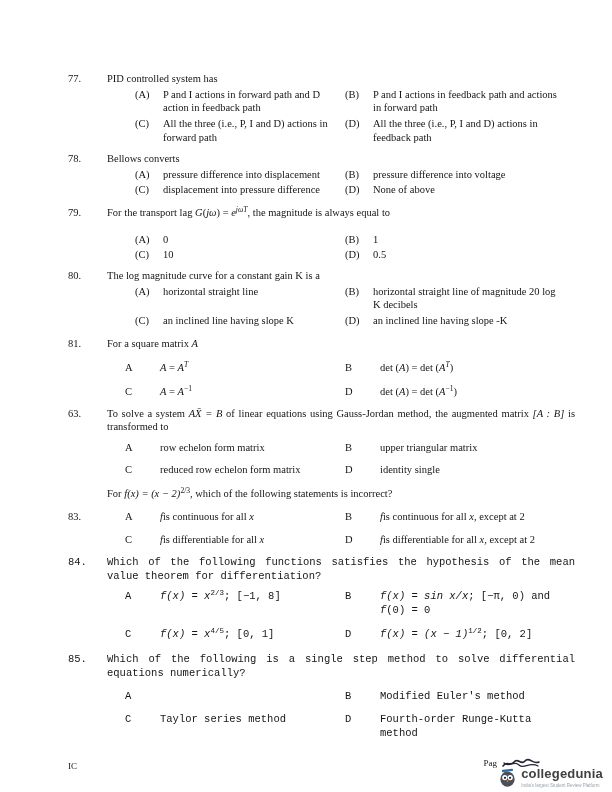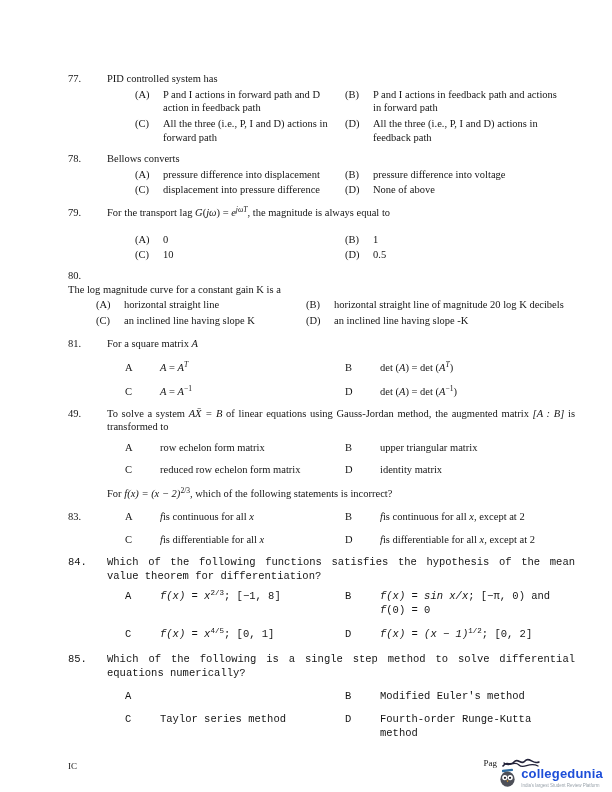--- a/index.html
+++ b/index.html
@@ -21,38 +21,38 @@
   .opts { display:grid; row-gap:2px; }
   .opts.p { grid-template-columns:210px 1fr; margin-left:28px; }
   .opts.m { grid-template-columns:220px 1fr; margin-left:18px; row-gap:10px; }
   .opt { display:flex; align-items:flex-start; padding-right:10px; }
   .opts.p .olabel { width:28px; flex-shrink:0; }
   .opts.m .olabel { width:35px; flex-shrink:0; }
   .otext { flex:1; min-width:0; }
   sup { font-size:0.72em; line-height:0; vertical-align:super; }
   .mi { font-style:italic; }
   .q77 { margin-bottom:8px; } .q78 { margin-bottom:9px; }
-  .q79 { margin-bottom:7px; } .q80 { margin-bottom:9px;flex-direction:column; }
+  .q79 { margin-bottom:7px; } .q80 { margin-bottom:9px; }
   .q81 { margin-bottom:8px; } .q82 { margin-bottom:10px; }
   .q83 { margin-bottom:9px;align-items:center; } .q84 { margin-bottom:12px;font-family:Liberation Mono, monospace; }
   .q85 { margin-bottom:0;font-family:Liberation Mono, monospace; }
   .q79 .opts { margin-top:13px; }
   .q81 .opts { margin-top:11px; }
   .q82 .opts { margin-top:7px; row-gap:9px; }
   .q83 .opts { margin-top:9px; }
   .q84 .opts { margin-top:7px; }
   .q85 .opts { margin-top:9px; row-gap:10px; }
   .footer-left { position:absolute; left:68px; bottom:19px; font-size:9px; }
   .footer-page { position:absolute; right:72px; bottom:22px; font-size:9px;
                  display:flex; align-items:center; gap:7px; }
   .scribble { display:inline-block; margin-left:-2px; }
   .logo { position:absolute; right:5px; bottom:1px; display:flex; align-items:center; gap:4px;
           padding:2px 4px; }
   .logo-text .lname { font-family:"Liberation Sans", sans-serif; font-weight:bold;
-                      font-size:13px; color:#1d4ed8; letter-spacing:0.2px; }
+                      font-size:13px; color:#404040; letter-spacing:0.2px; }
   .logo-text .ltag { font-family:"Liberation Sans", sans-serif; font-size:4.5px; color:#9aa3ab; }
 </style>
 </head>
 <body>
 
 <div class="page">
 
   <section class="q q77">
     <div class="qnum">77.</div>
     <div class="qbody">
@@ -172,39 +172,39 @@
         </div>
         <div class="opt">
           <span class="olabel">D</span>
           <span class="otext"><span>det (</span><span class="mi">A</span><span>) = det (</span><span class="mi">A</span><sup>−1</sup><span>)</span></span>
         </div>
       </div>
     </div>
   </section>
 
   <section class="q q82">
-    <div class="qnum">49.</div>
+    <div class="qnum">63.</div>
     <div class="qbody">
       <div class="qtext"><span>To solve a system </span><span class="mi">AX̄ = B</span><span> of linear equations using Gauss-Jordan method, the augmented matrix </span><span class="mi">[A : B]</span><span> is transformed to</span></div>
       <div class="opts m">
         <div class="opt">
           <span class="olabel">A</span>
           <span class="otext">row echelon form matrix</span>
         </div>
         <div class="opt">
           <span class="olabel">B</span>
           <span class="otext">upper triangular matrix</span>
         </div>
         <div class="opt">
           <span class="olabel">C</span>
           <span class="otext">reduced row echelon form matrix</span>
         </div>
         <div class="opt">
           <span class="olabel">D</span>
-          <span class="otext">identity matrix</span>
+          <span class="otext">identity single</span>
         </div>
       </div>
     </div>
   </section>
 
   <section class="q q83">
     <div class="qnum">83.</div>
     <div class="qbody">
       <div class="qtext"><span>For </span><span class="mi">f(x) = (x − 2)</span><sup>2/3</sup><span>, which of the following statements is incorrect?</span></div>
       <div class="opts m">

